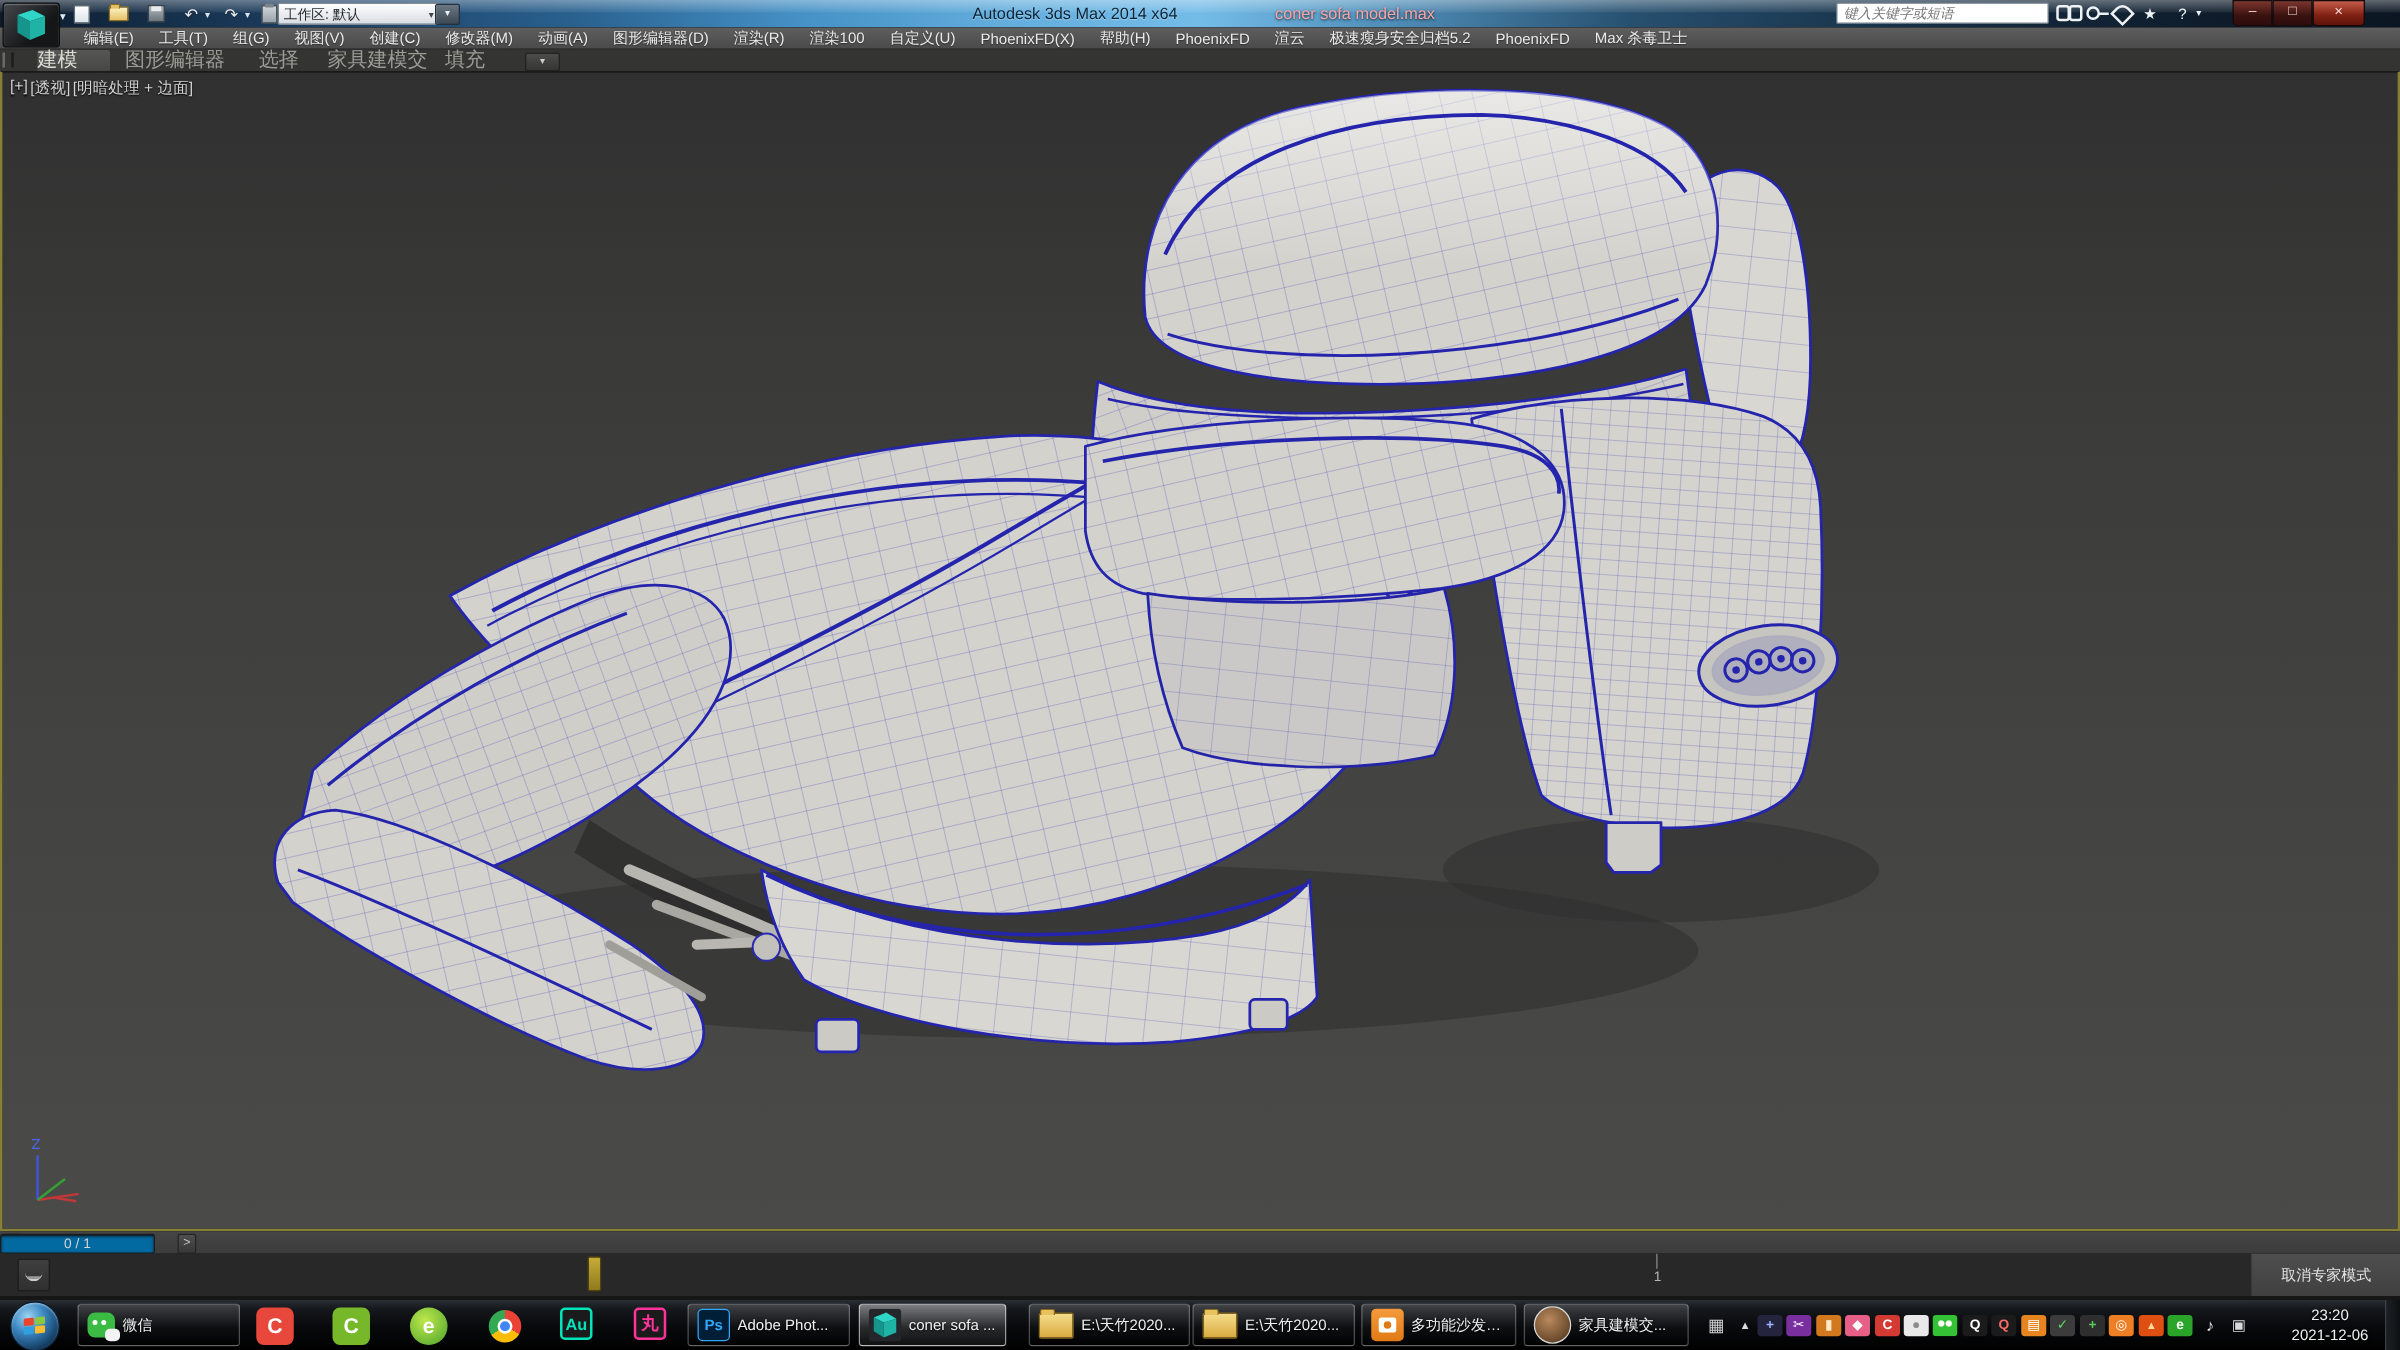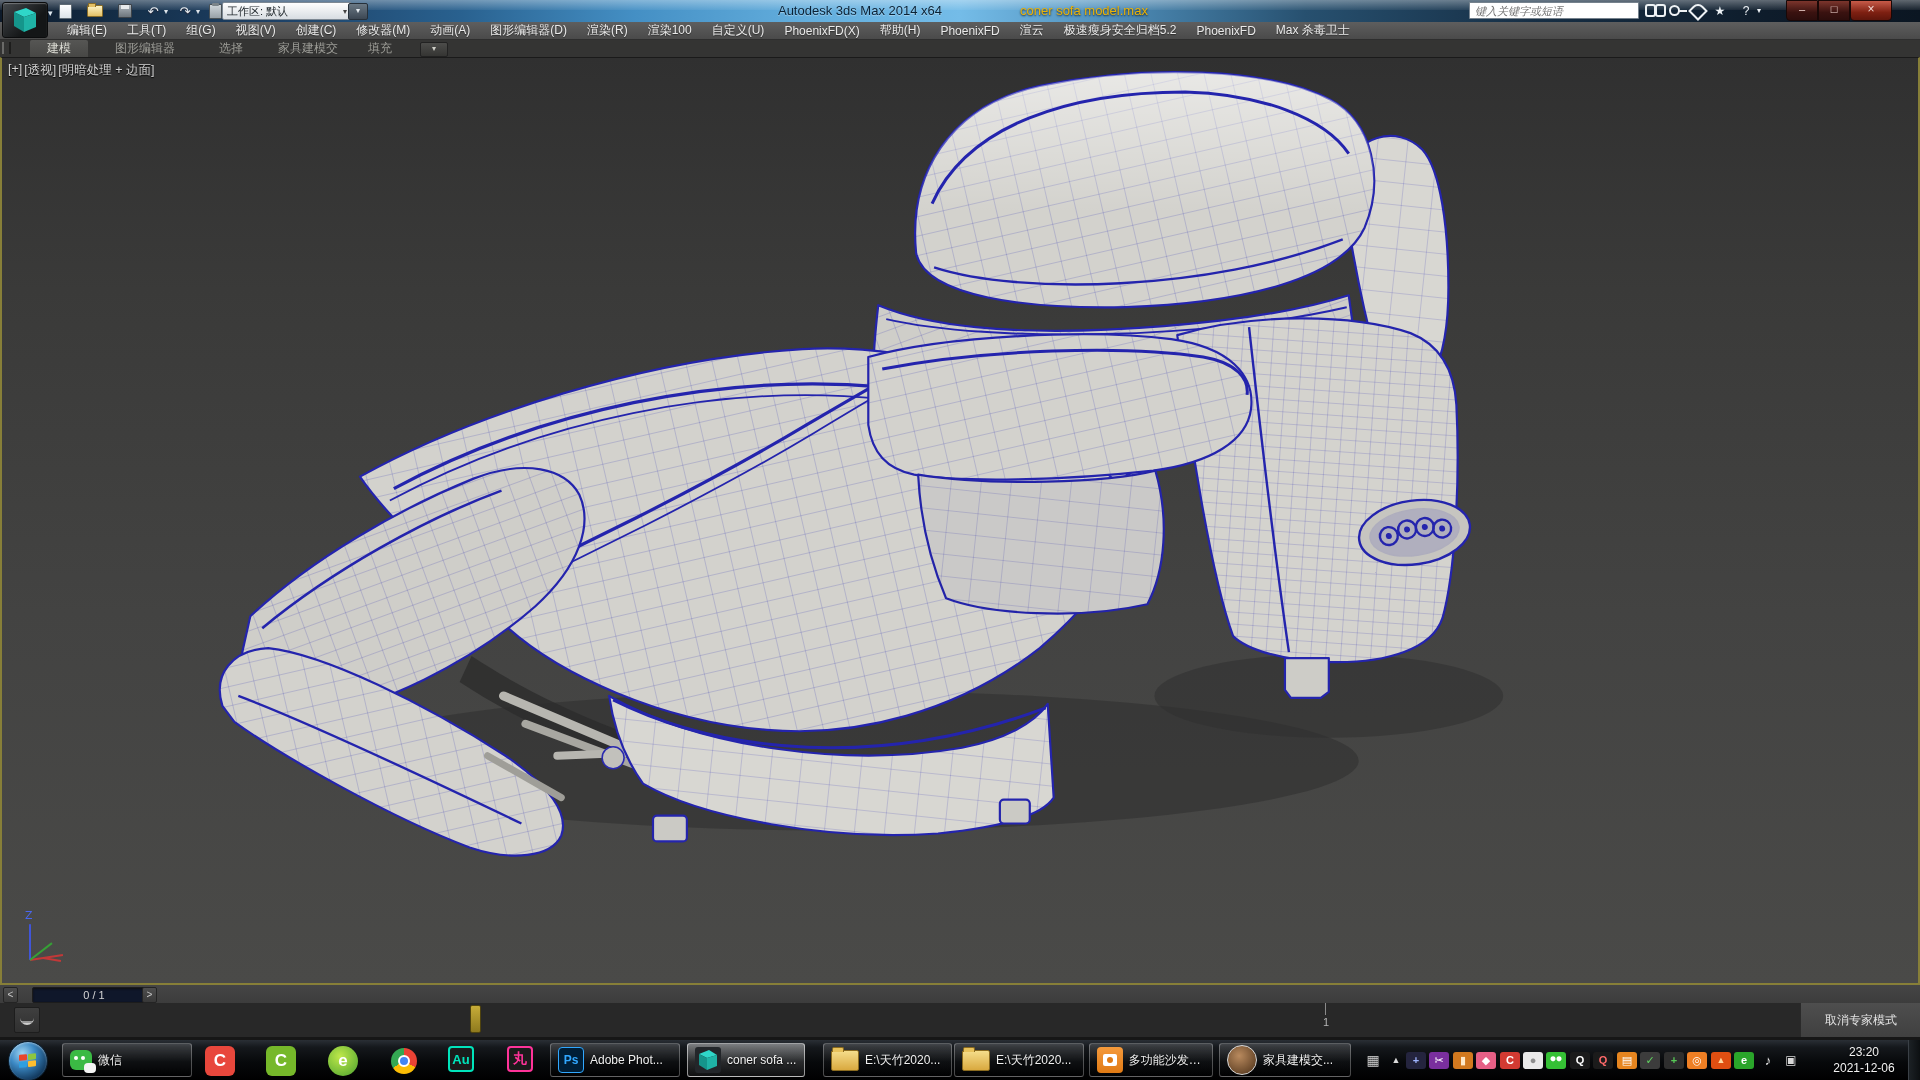--- a/index.html
+++ b/index.html
@@ -27,21 +27,21 @@
   .qa .mini-caret{color:#dde4ea;font-size:8px}
   .qa .clip{width:11px;height:13px;background:linear-gradient(#cfd6db,#98a1a8);border:1px solid #4a5257;border-radius:1px;position:relative}
   .qa .clip:before{content:"";position:absolute;left:2px;top:-2px;width:7px;height:3px;background:#7b848a;border-radius:1px}
   #workspace{left:222px;top:2px;width:120px;height:16px;z-index:61;background:linear-gradient(#fefefe,#d8dde2);
     border:1px solid #7d8893;border-radius:2px;font-size:11px;color:#1d2429;display:flex;align-items:center;padding:0 4px;justify-content:space-between}
   #workspace .ws-caret{font-size:8px;color:#444}
   #flag-btn{left:348px;top:3px;z-index:61;width:18px;height:15px;background:linear-gradient(#6a7884,#3c4753);
     border:1px solid #26303a;border-radius:2px;color:#e8eef3;font-size:8px;text-align:center;line-height:14px}
   #app-title{left:700px;top:3px;width:320px;text-align:center;font-size:13px;color:#0a2236;z-index:61;
     text-shadow:0 1px 1px rgba(255,255,255,.4);white-space:nowrap}
-  #doc-title{left:1020px;top:3px;width:260px;text-align:left;font-size:13px;color:#eab308;z-index:61;
+  #doc-title{left:1020px;top:3px;width:260px;text-align:left;font-size:13px;color:#fca5a5;z-index:61;
     text-shadow:0 1px 2px rgba(0,0,0,.8);white-space:nowrap}
   #search-box{left:1469px;top:2px;width:158px;height:15px;z-index:61;border:1px solid #76828d;background:#fff;
     font-style:italic;font-size:11px;color:#8a8a8a;padding:0 5px;border-radius:1px}
   .t-ic{top:3px;width:20px;height:15px;z-index:61;display:flex;align-items:center;justify-content:center;color:#edf2f6;font-size:12px}
   .binoc{width:7px;height:9px;border:2px solid #eef2f5;border-radius:3px;position:relative}
   .binoc:after{content:"";position:absolute;left:8px;top:-2px;width:7px;height:9px;border:2px solid #eef2f5;border-radius:3px}
   .keyic{width:7px;height:7px;border:2px solid #eef2f5;border-radius:50%;position:relative}
   .keyic:after{content:"";position:absolute;left:8px;top:3px;width:8px;height:2px;background:#eef2f5}
   .sat{width:10px;height:10px;border:2px solid #eef2f5;border-radius:50% 0 0 0;transform:rotate(45deg)}
   #win-btns{left:1786px;top:0;height:19px;z-index:61;display:flex}
@@ -51,37 +51,37 @@
   .wbtn.minb{border-radius:0 0 0 4px}
 
   
   #menubar{left:0;top:22px;width:1920px;height:18px;background:linear-gradient(#5e5e5e,#4a4a4a);
     border-bottom:1px solid #2e2e2e;display:flex;align-items:center;padding-left:57px;box-sizing:border-box}
   .menu-item{padding:0 10px;font-size:12px;color:#eaeaea;white-space:nowrap;text-shadow:0 1px 1px rgba(0,0,0,.45)}
 
   
   #ribbon{left:0;top:40px;width:1920px;height:17px;background:#343433;border-bottom:1px solid #151515}
   #grip{left:2px;top:42px;width:5px;height:12px;border-left:2px solid #6a6a68;border-right:2px solid #1d1d1c}
-  .rtab{top:40px;height:17px;font-size:12px;color:#9c9c96;text-align:center;line-height:17px;white-space:nowrap}
+  .rtab{top:40px;height:17px;font-size:16px;color:#9c9c96;text-align:left;line-height:17px;white-space:nowrap}
   .rtab.active{background:linear-gradient(#565654,#474745);color:#dcdcd4;border-radius:2px 2px 0 0}
   #ribbon-caret{left:400px;top:42px;width:26px;height:13px;background:linear-gradient(#4c4c4a,#353533);
     border:1px solid #222;border-radius:2px;color:#cfcfc8;font-size:8px;text-align:center;line-height:12px}
 
   
   #viewport{left:0;top:57px;width:1920px;height:928px;box-sizing:border-box;
     background:linear-gradient(180deg,#303030 0%,#3a3a39 25%,#434342 60%,#4a4a48 100%);
     border:2px solid #877f38;border-top:1px solid #1a1a1a;overflow:hidden}
   #vp-label{left:6px;top:4px;font-size:12.5px;color:#d2d2d2;display:flex;gap:2px;z-index:5;text-shadow:0 1px 1px #000}
   #scene{position:absolute;left:0;top:0;width:100%;height:100%}
 
   
   #timeline{left:0;top:985px;width:1920px;height:18px;background:linear-gradient(#454545,#3c3c3c);border-bottom:1px solid #262626}
   .tl-btn{top:987px;width:13px;height:14px;background:linear-gradient(#4e4e4e,#383838);border:1px solid #242424;
     color:#c8c8c8;font-size:10px;text-align:center;line-height:13px;border-radius:2px}
-  #frame-box{left:32px;top:987px;width:122px;height:14px;background:#0f172a;border:1px solid #1c1c1c;
+  #frame-box{left:0;top:987px;width:122px;height:14px;background:#0369a1;border:1px solid #1c1c1c;
     box-shadow:inset 0 1px 2px #111;color:#d5d5d5;font-size:11px;text-align:center;line-height:14px;border-radius:2px}
   #trackbar{left:0;top:1003px;width:1920px;height:34px;background:#282828;border-bottom:1px solid #141414}
   #curve-btn{left:14px;top:1007px;width:24px;height:24px;background:linear-gradient(#3f3f3f,#303030);
     border:1px solid #1d1d1d;border-radius:2px;display:flex;align-items:center;justify-content:center}
   #curve-btn .wave{width:14px;height:8px;border-bottom:2px solid #cfcfcf;border-radius:0 0 8px 8px;position:relative}
   #curve-btn .wave:after{content:"";position:absolute;left:2px;top:6px;width:10px;height:2px;background:#9a9a9a}
   #track-marker{left:470px;top:1005px;width:9px;height:26px;background:linear-gradient(#c7ac38,#8f7a1e);
     border:1px solid #4f430e;border-radius:2px}
   #track-tick{left:1318px;top:1016px;width:16px;text-align:center;color:#b5b5b5;font-size:11px}
   #track-tickline{left:1325px;top:1003px;width:1px;height:12px;background:#8a8a8a}

